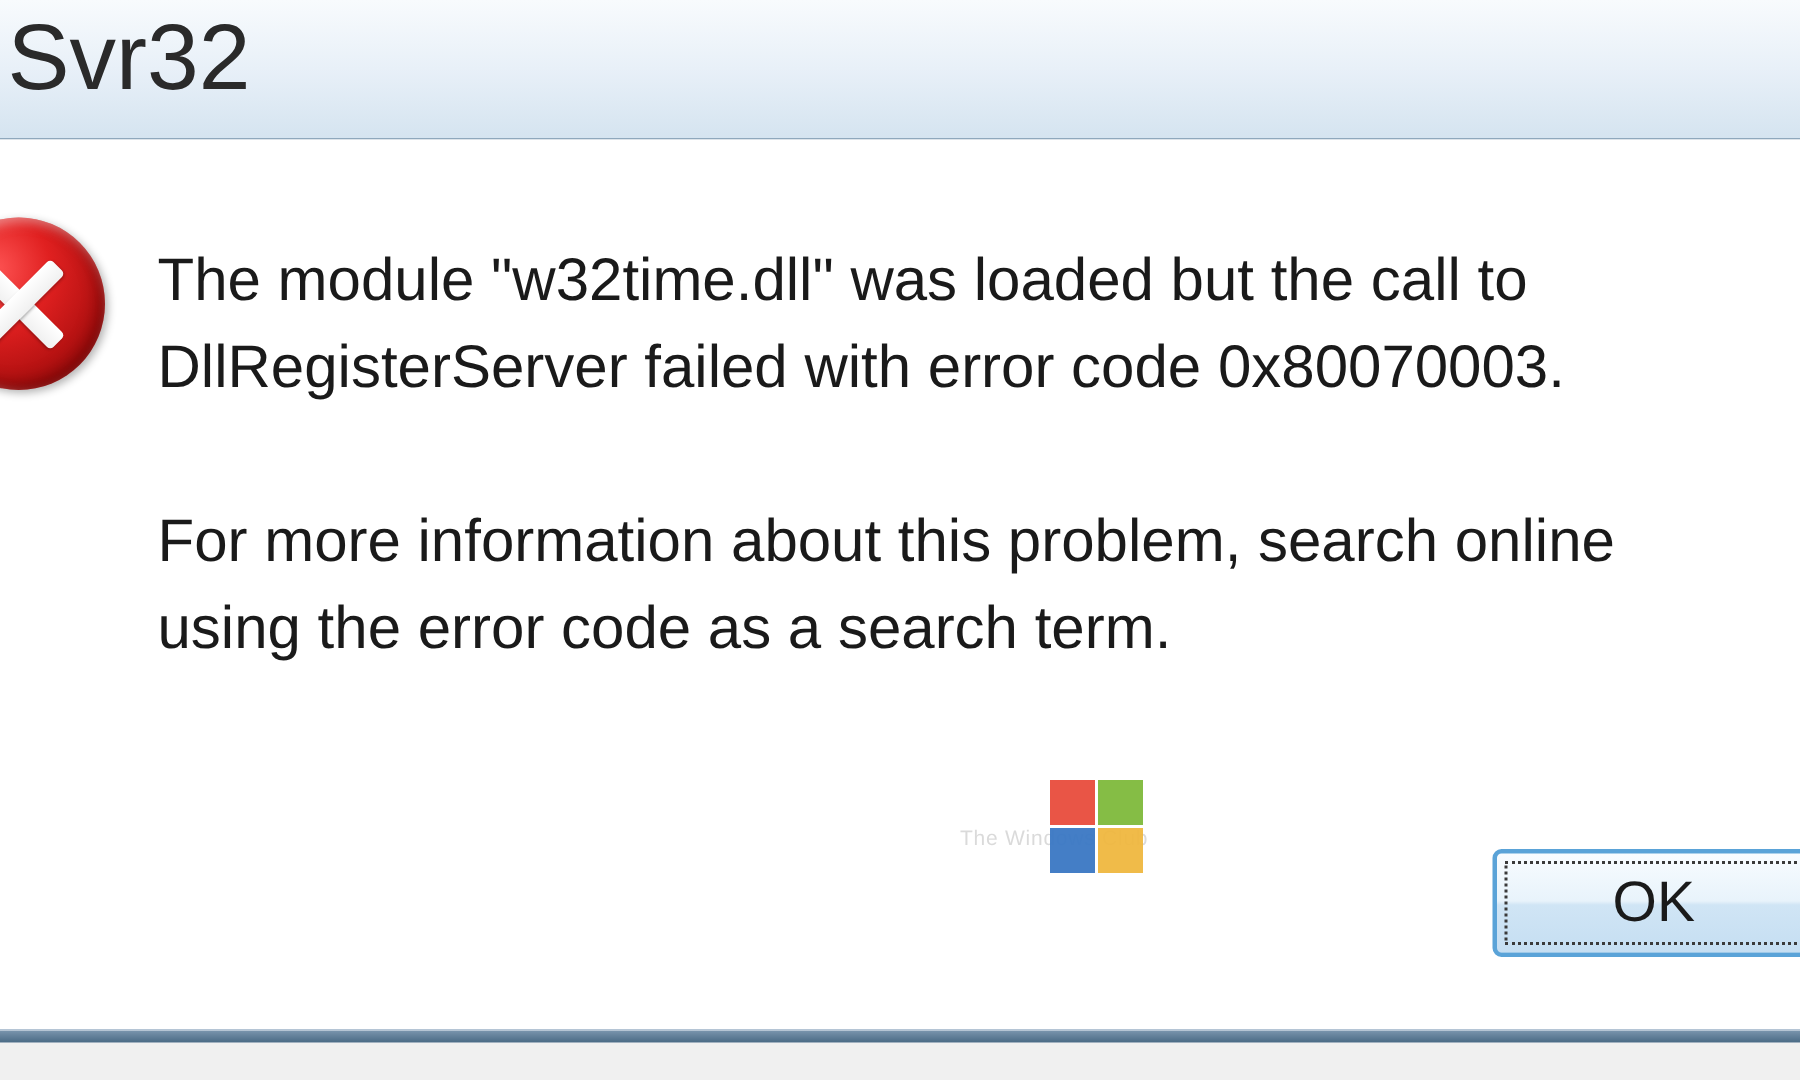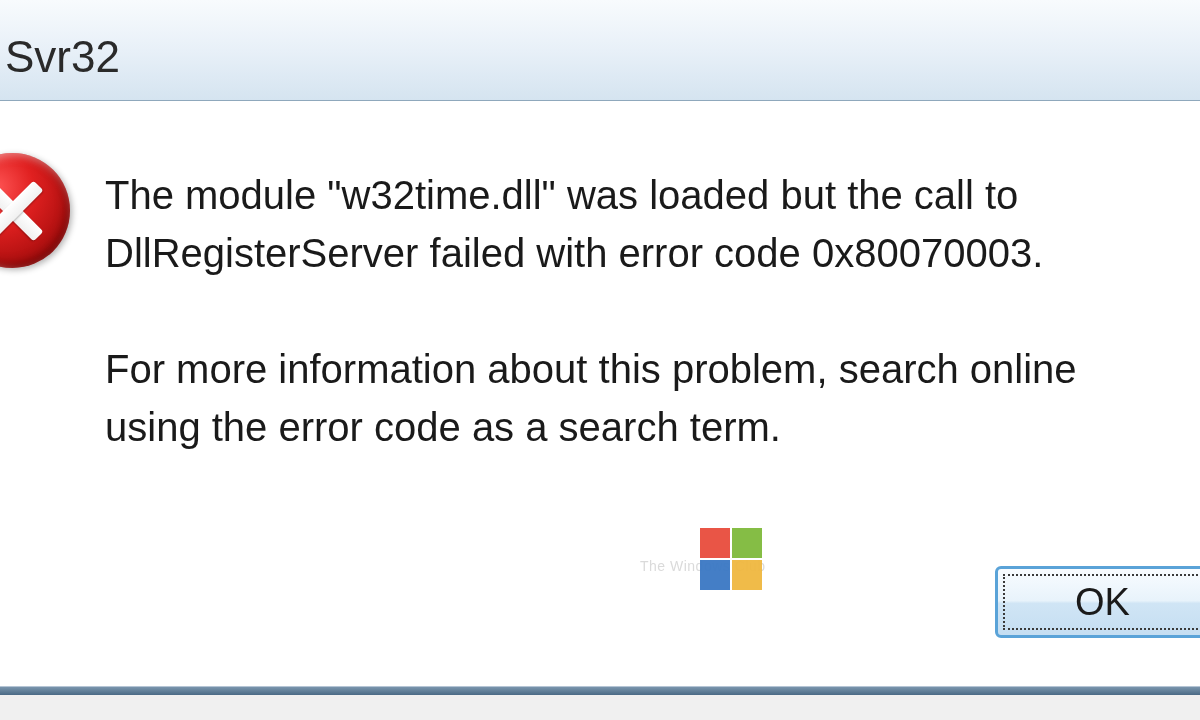--- a/index.html
+++ b/index.html
@@ -15,22 +15,22 @@
       height: 720px;
       overflow: hidden;
       position: relative;
       display: flex;
       flex-direction: column;
     }
     
     .titlebar {
       background: linear-gradient(to bottom, #f8fbfd 0%, #e8f0f8 50%, #d5e4f0 100%);
       border-bottom: 1px solid #8fa8bc;
-      padding: 32px 0 18px 0;
-      font-size: 44px;
+      padding: 3px 0 18px 0;
+      font-size: 62px;
       color: #2a2a2a;
       font-weight: 400;
       text-indent: 5px;
     }
     
     .content-area {
       background: #ffffff;
       flex: 1;
       padding: 55px 0 30px 0;
       border-top: 2px solid #ffffff;

